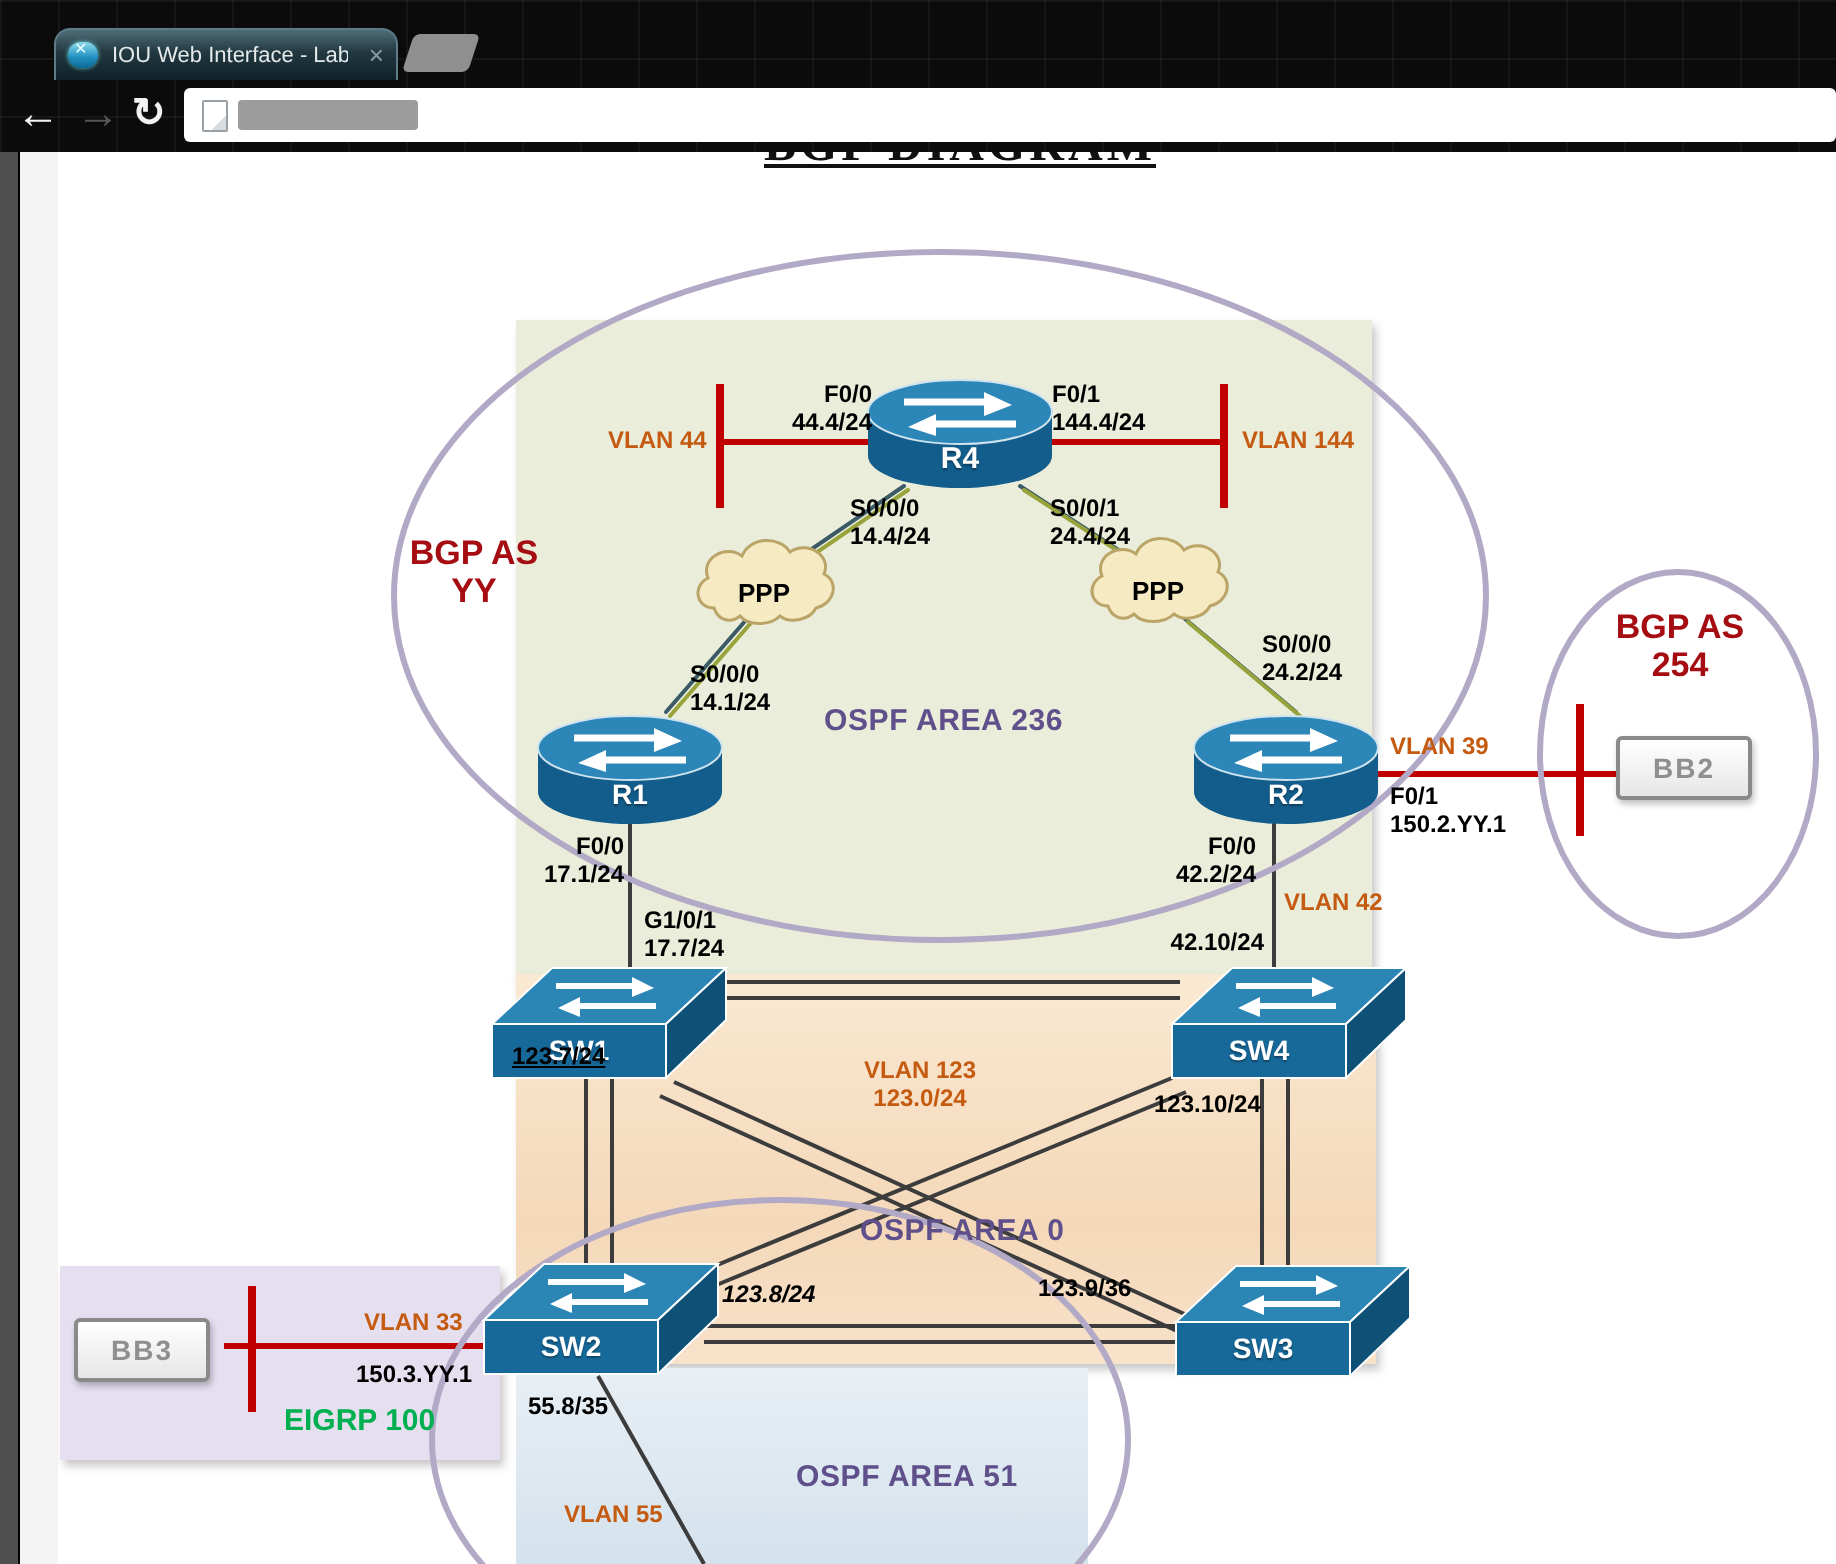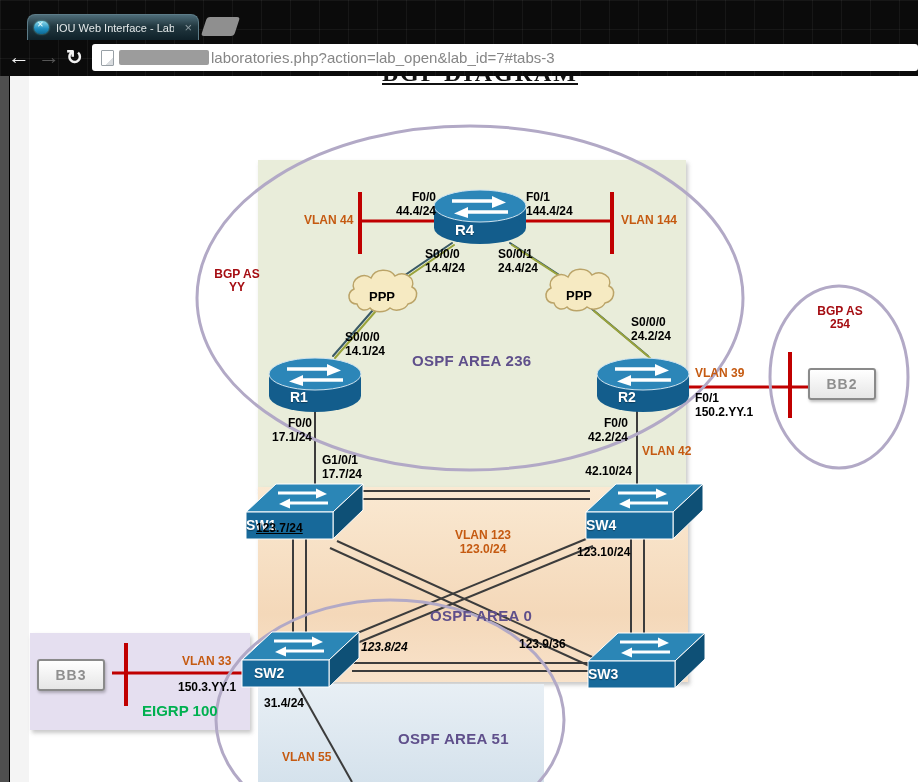--- a/index.html
+++ b/index.html
@@ -44,23 +44,23 @@
     background:linear-gradient(#fae9d2,#f4d8b9 65%,#f8e2ca);}
   .rg-blue{left:258px;top:684px;width:286px;height:98px;box-shadow:none;
     background:linear-gradient(#e8eff5,#d5e2ec);}
   .rg-lav{left:30px;top:633px;width:220px;height:97px;background:#e5dff0;}
   svg.overlay{position:absolute;left:0;top:0;}
   
   .lbl{position:absolute;font:bold 12px "Liberation Sans",sans-serif;color:#000;
     line-height:1.18;white-space:pre-line;}
   .or{color:#C55A11;text-align:center;}
   .pu{color:#5F4F8B;font-size:15px;letter-spacing:.3px;}
-  .redt{color:#A50D12;font-size:12px;text-align:center;line-height:1.1;}
+  .redt{color:#A50D12;font-size:17px;text-align:center;line-height:1.1;}
   .grn{color:#00B050;font-size:15px;}
-  .dev{position:absolute;font:bold 14px "Liberation Sans",sans-serif;color:#fff;text-align:left;
+  .dev{position:absolute;font:bold 14px "Liberation Sans",sans-serif;color:#fff;text-align:center;
     text-shadow:0 1px 1px rgba(0,0,0,.35);}
   .bb{position:absolute;width:64px;height:28px;border:2px solid #8a8a8a;border-radius:3px;
     background:linear-gradient(#ffffff,#e6e6e6);box-shadow:1px 2px 3px rgba(0,0,0,.25);
     color:#8f8f8f;font:bold 14px "Liberation Sans",sans-serif;letter-spacing:1px;
     display:flex;align-items:center;justify-content:center;}
 </style>
 </head>
 <body>
 
 <div class="screen">
@@ -71,21 +71,20 @@
     <div class="tab-close">×</div>
   </div>
   <div class="newtab"></div>
 
   <div class="toolbar-btn" style="left:8px;">←</div>
   <div class="toolbar-btn" style="left:38px;color:#565656;">→</div>
   <div class="toolbar-btn" style="left:66px;font-size:20px;">↻</div>
   <div class="urlbar">
     <div class="docicon"></div>
     <div class="redact"></div>
-    <div class="urltext">laboratories.php?action=lab_open&amp;lab_id=7#tabs-3</div>
   </div>
 
   <div class="dstrip"></div>
   <div class="gutter"></div>
   <div class="pagebg"></div>
   <div class="title-clip">
       <span>BGP DIAGRAM</span>
     </div>
 
   <div class="region rg-green"></div>
@@ -181,38 +180,38 @@
     <use href="#switch" x="586" y="512"></use>
     <use href="#switch" x="242" y="660"></use>
     <use href="#switch" x="588" y="661"></use>
   </svg>
 
   <div class="dev" style="left:455px;top:221px;width:50px;font-size:15px;">R4</div>
   <div class="dev" style="left:290px;top:389px;width:50px;">R1</div>
   <div class="dev" style="left:618px;top:389px;width:50px;">R2</div>
   <div class="dev" style="left:246px;top:517px;width:87px;">SW1</div>
   <div class="dev" style="left:586px;top:517px;width:87px;">SW4</div>
-  <div class="dev" style="left:242px;top:665px;width:87px;padding-left:12px;">SW2</div>
+  <div class="dev" style="left:242px;top:665px;width:87px;">SW2</div>
   <div class="dev" style="left:588px;top:666px;width:87px;">SW3</div>
 
   <div class="bb" style="left:808px;top:368px;">BB2</div>
   <div class="bb" style="left:37px;top:659px;">BB3</div>
 
   <div class="lbl" style="left:369px;top:289px;font-size:13px;">PPP</div>
   <div class="lbl" style="left:566px;top:288px;font-size:13px;">PPP</div>
 
   <div class="lbl" style="left:386px;top:190px;width:50px;text-align:right;">F0/0
 44.4/24</div>
   <div class="lbl" style="left:526px;top:190px;">F0/1
 144.4/24</div>
   <div class="lbl or" style="left:304px;top:213px;">VLAN 44</div>
   <div class="lbl or" style="left:621px;top:213px;">VLAN 144</div>
   <div class="lbl" style="left:425px;top:247px;">S0/0/0
 14.4/24</div>
-  <div class="lbl" style="left:498px;top:247px;">S0/0/1
+  <div class="lbl" style="left:525px;top:247px;">S0/0/1
 24.4/24</div>
   <div class="lbl" style="left:345px;top:330px;">S0/0/0
 14.1/24</div>
   <div class="lbl" style="left:631px;top:315px;">S0/0/0
 24.2/24</div>
   <div class="lbl pu" style="left:412px;top:352px;">OSPF AREA 236</div>
   <div class="lbl redt" style="left:197px;top:268px;width:80px;">BGP AS
 YY</div>
   <div class="lbl redt" style="left:797px;top:305px;width:86px;">BGP AS
 254</div>
@@ -220,27 +219,27 @@
   <div class="lbl" style="left:695px;top:391px;">F0/1
 150.2.YY.1</div>
   <div class="lbl" style="left:262px;top:416px;width:50px;text-align:right;">F0/0
 17.1/24</div>
   <div class="lbl" style="left:322px;top:453px;">G1/0/1
 17.7/24</div>
   <div class="lbl" style="left:578px;top:416px;width:50px;text-align:right;">F0/0
 42.2/24</div>
   <div class="lbl or" style="left:642px;top:444px;">VLAN 42</div>
   <div class="lbl" style="left:576px;top:464px;width:56px;text-align:right;">42.10/24</div>
-  <div class="lbl or" style="left:443px;top:528px;width:80px;text-align:center;">VLAN 123
+  <div class="lbl or" style="left:420px;top:528px;width:80px;text-align:center;">VLAN 123
 123.0/24</div>
   <div class="lbl" style="left:256px;top:521px;text-decoration:underline;">123.7/24</div>
   <div class="lbl" style="left:577px;top:545px;">123.10/24</div>
   <div class="lbl pu" style="left:430px;top:607px;">OSPF AREA 0</div>
   <div class="lbl" style="left:361px;top:640px;font-style:italic;">123.8/24</div>
   <div class="lbl" style="left:519px;top:637px;">123.9/36</div>
   <div class="lbl or" style="left:182px;top:654px;">VLAN 33</div>
   <div class="lbl" style="left:178px;top:680px;">150.3.YY.1</div>
   <div class="lbl grn" style="left:142px;top:702px;">EIGRP 100</div>
-  <div class="lbl" style="left:264px;top:696px;">31.4/24</div>
+  <div class="lbl" style="left:264px;top:696px;">55.8/35</div>
   <div class="lbl or" style="left:282px;top:750px;">VLAN 55</div>
   <div class="lbl pu" style="left:398px;top:730px;">OSPF AREA 51</div>
 
 </div>
 
 </body></html>

